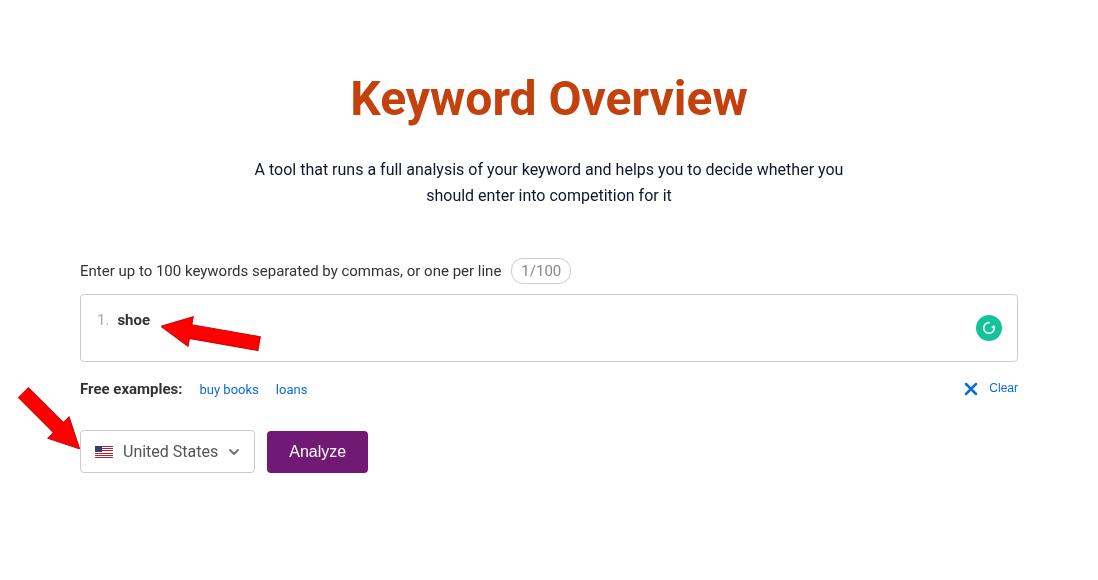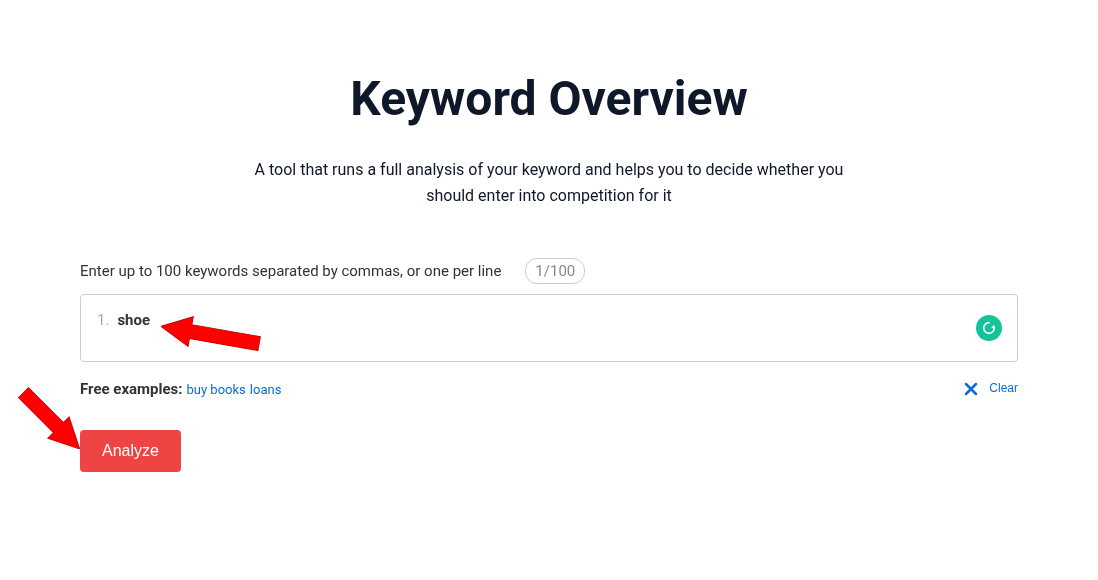--- a/index.html
+++ b/index.html
@@ -14,35 +14,35 @@
       height: 580px;
       position: relative;
     }
     .container {
       padding: 70px 80px 0 80px;
     }
     .page-title {
       text-align: center;
       font-size: 48px;
       font-weight: 700;
-      color: #0f172a;
+      color: #c2410c;
       margin-bottom: 30px;
     }
     .page-description {
       text-align: center;
       font-size: 16px;
       color: #0f172a;
       line-height: 1.6;
       max-width: 620px;
       margin: 0 auto 50px auto;
     }
     .input-label-row {
       display: flex;
       align-items: center;
-      gap: 24px;
+      gap: 10px;
       margin-bottom: 10px;
     }
     .input-label {
       font-size: 15px;
       color: #333333;
     }
     .count-badge {
       display: inline-block;
       border: 1px solid #cccccc;
       border-radius: 12px;
@@ -93,21 +93,21 @@
     }
     .examples-row {
       display: flex;
       align-items: center;
       justify-content: space-between;
       margin-bottom: 32px;
     }
     .examples-left {
       display: flex;
       align-items: center;
-      gap: 4px;
+      gap: 17px;
       flex-wrap: wrap;
     }
     .examples-label {
       font-size: 15px;
       font-weight: 700;
       color: #333333;
     }
     .example-link {
       font-size: 13px;
       color: #0a6cd6;
@@ -180,21 +180,21 @@
       left: 0;
       width: 40%;
       height: 54%;
       background: #3c3b6e;
     }
     .chevron-down {
       width: 12px;
       height: 12px;
     }
     .analyze-button {
-      background: #ef4444;
+      background: #701a75;
       color: #ffffff;
       border: none;
       border-radius: 4px;
       padding: 12px 22px;
       font-size: 16px;
       font-weight: 500;
       cursor: pointer;
     }
     .arrow-annotation {
       position: absolute;
@@ -251,20 +251,27 @@
       <span class="clear-icon">
         <svg viewBox="0 0 14 14">
           <path d="M 2 2 L 12 12 M 12 2 L 2 12" stroke="#0a6cd6" stroke-width="2.5" stroke-linecap="round"></path>
         </svg>
       </span>
       <span>Clear</span>
     </button>
   </div>
 
   <div class="controls-row">
+    <div class="country-select">
+      <span class="flag-icon"></span>
+      <span>United States</span>
+      <svg class="chevron-down" viewBox="0 0 12 12">
+        <path d="M 2 4 L 6 8 L 10 4" stroke="#777777" stroke-width="2" fill="none" stroke-linecap="round" stroke-linejoin="round"></path>
+      </svg>
+    </div>
     <button class="analyze-button">Analyze</button>
   </div>
 </div>
 
 <div class="arrow-annotation arrow-1">
   <svg width="100" height="40" viewBox="0 0 100 40">
     <polygon class="arrow-shape" points="0,20 30,5 30,13 100,13 100,27 30,27 30,35"></polygon>
   </svg>
 </div>
 

